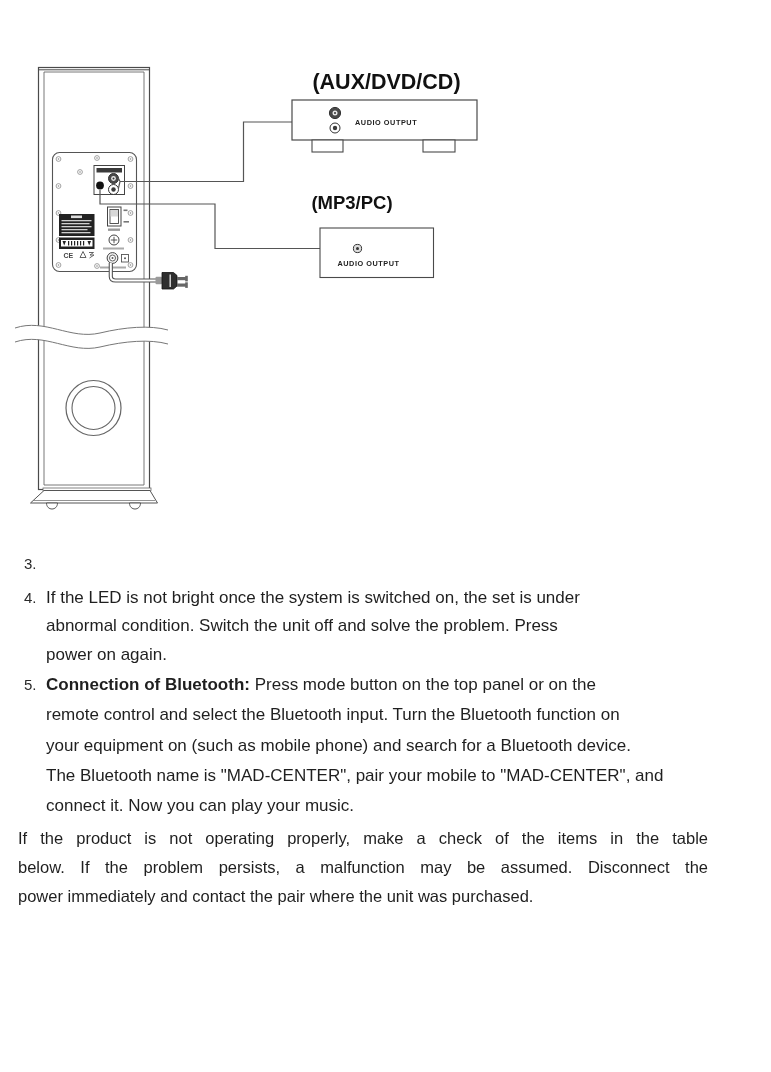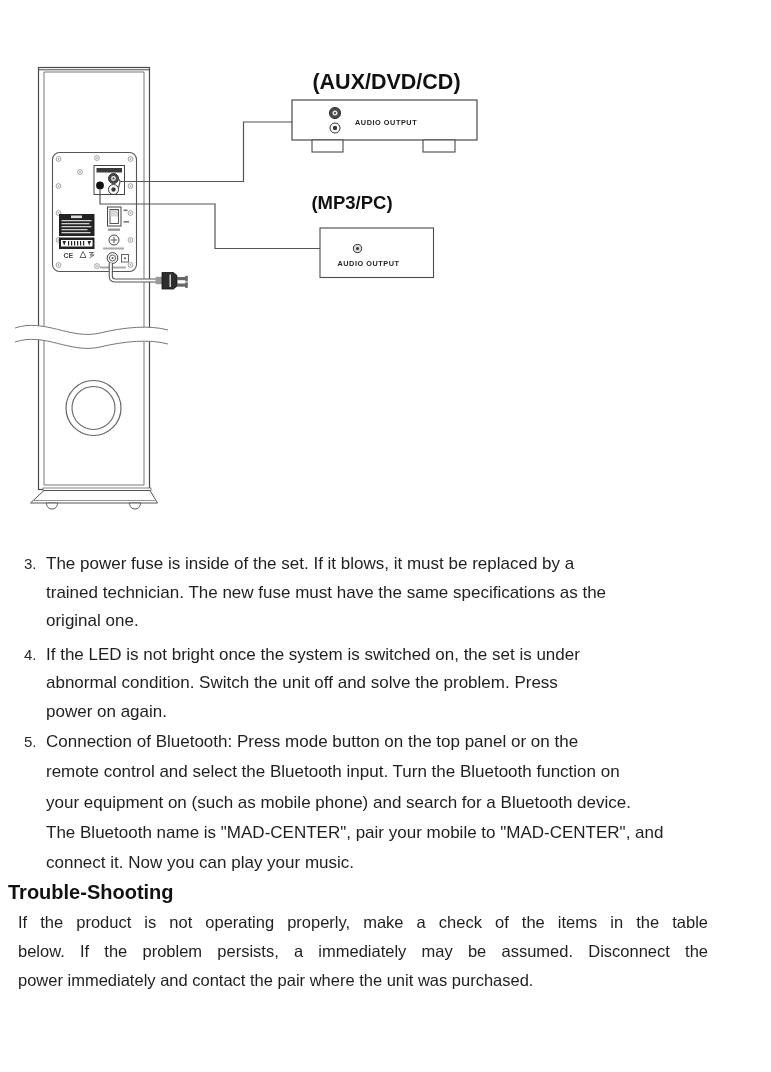--- a/index.html
+++ b/index.html
@@ -8,21 +8,21 @@
     background:#ffffff;color:#1f1f1f;
     font-family:"Liberation Sans", sans-serif;
   }
   .diagram{position:absolute;top:0;left:0;}
   .textblock{position:absolute;top:550px;left:0;width:771px;}
   .item{display:flex;font-size:17px;line-height:28.5px;}
   .item .num{flex:none;width:22px;margin-left:24px;font-size:15px;color:#2a2a2a;}
   .item .txt{white-space:pre-line;max-width:668px;}
   .item-4{margin-top:5px;}
   .item-5{margin-top:1px;line-height:30.3px;}
-  .bold-prefix{font-weight:normal;}
+  .bold-prefix{font-weight:bold;}
   .ts-heading{font-weight:bold;font-size:20px;line-height:26px;margin:1px 0 0 8px;color:#111;}
   .ts-par{margin:3px 8px 0 18px;width:690px;font-size:16.5px;line-height:28.6px;}
   .ts-par div{text-align:justify;text-align-last:justify;}
   .ts-par div:last-child{text-align-last:left;}
   svg text{font-family:"Liberation Sans", sans-serif;}
   .dev-title{font-weight:bold;fill:#111;}
   .port-label{font-weight:bold;fill:#222;letter-spacing:0.55px;}
   .ce-text{font-weight:bold;fill:#444;}
 </style>
 </head>
@@ -206,42 +206,38 @@
       <circle cx="357.5" cy="248.5" r="1.5" fill="#333"></circle>
     </g>
     <text x="368.5" y="265.5" font-size="7.3" text-anchor="middle" class="port-label">AUDIO OUTPUT</text>
   </g>
 </svg>
 
 <div class="textblock">
 
   <div class="item">
     <div class="num">3.</div>
-    <div class="txt">The power fuse is inside of the set. If it blows, it must be replaced by a
-trained technician. The new fuse must have the same specifications as the
-original one.</div>
   </div>
 
   <div class="item item-4">
     <div class="num">4.</div>
     <div class="txt">If the LED is not bright once the system is switched on, the set is under
 abnormal condition. Switch the unit off and solve the problem. Press
 power on again.</div>
   </div>
 
   <div class="item item-5">
     <div class="num">5.</div>
     <div class="txt"><b class="bold-prefix">Connection of Bluetooth:</b><span> Press mode button on the top panel or on the
 remote control and select the Bluetooth input. Turn the Bluetooth function on
 your equipment on (such as mobile phone) and search for a Bluetooth device.
 The Bluetooth name is "MAD-CENTER", pair your mobile to "MAD-CENTER", and
 connect it. Now you can play your music.</span></div>
   </div>
 
-  <div class="ts-heading">Trouble-Shooting</div>
 
   <div class="ts-par">
       <div>If the product is not operating properly, make a check of the items in the table</div>
-      <div>below. If the problem persists, a immediately may be assumed. Disconnect the</div>
+      <div>below. If the problem persists, a malfunction may be assumed. Disconnect the</div>
       <div>power immediately and contact the pair where the unit was purchased.</div>
     </div>
 
 </div>
 
 </body></html>

